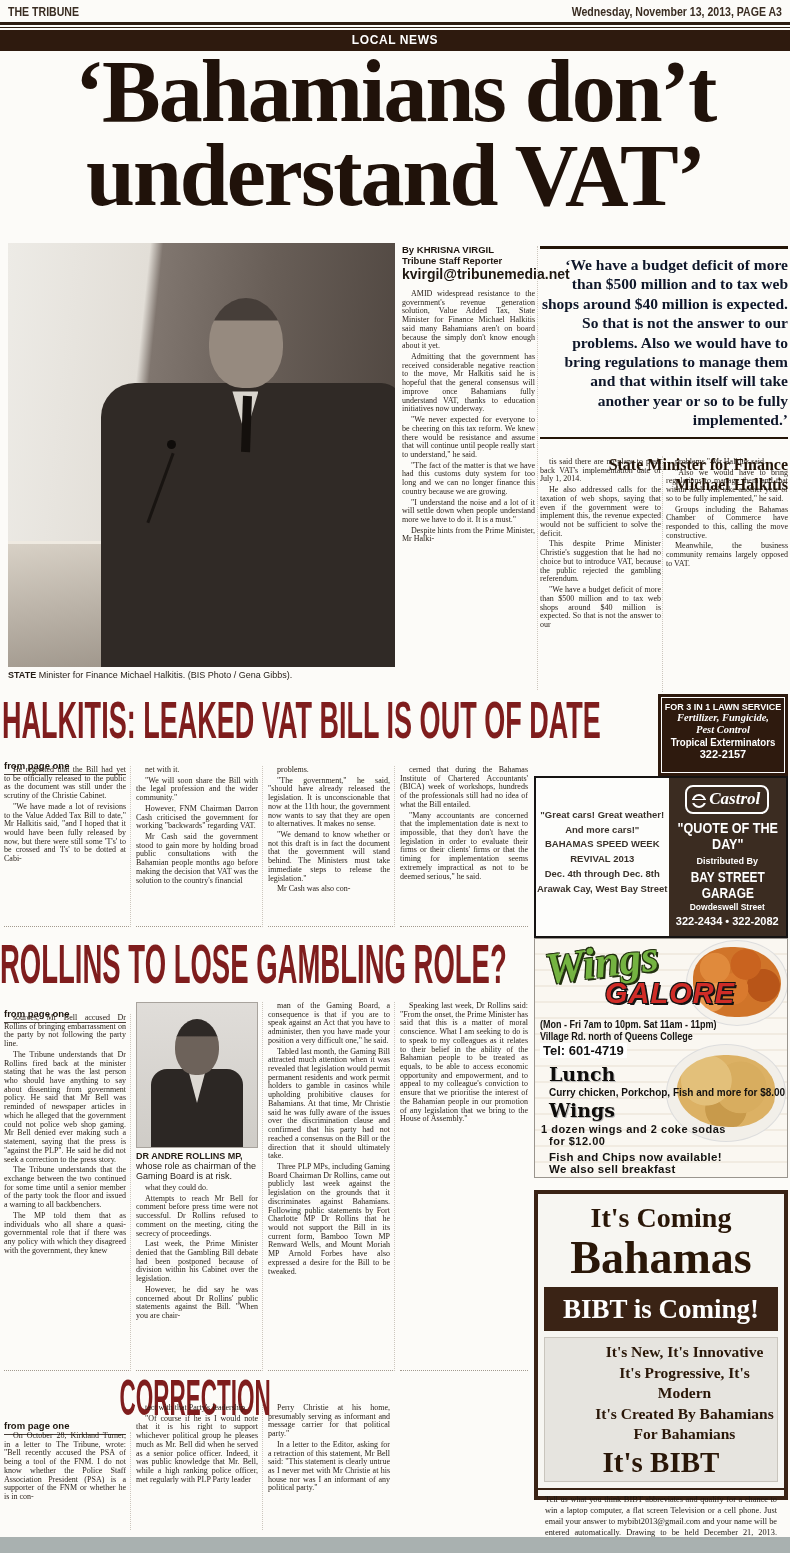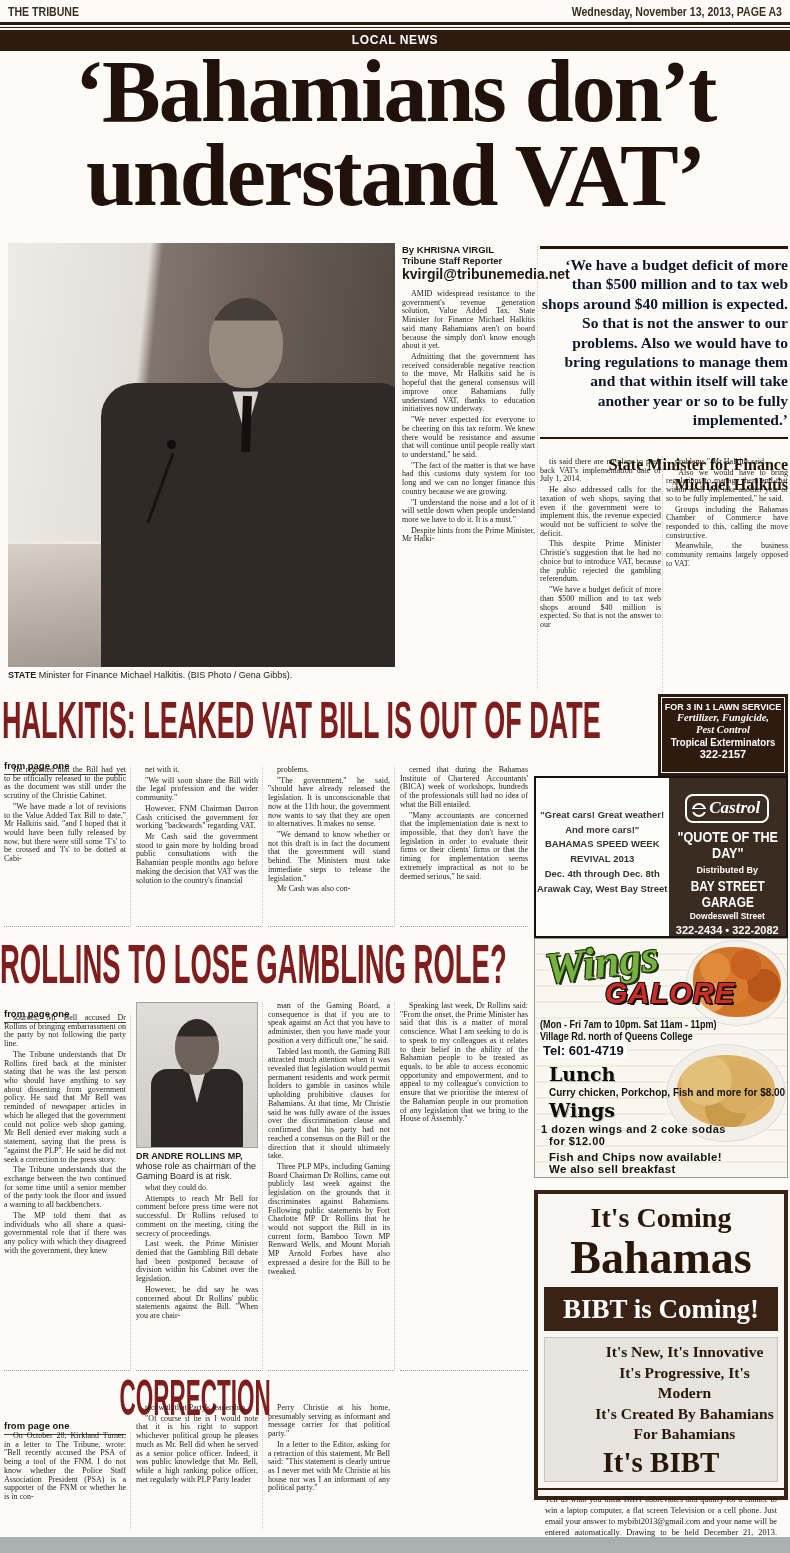--- a/index.html
+++ b/index.html
@@ -73,21 +73,21 @@
   .lawn-in{border:1px solid #fff;height:100%;box-sizing:border-box;text-align:center;color:#fff;padding-top:4px;}
   .lawn-l1{font-family:"Liberation Sans",sans-serif;font-weight:bold;font-size:9px;}
   .lawn-it{font-style:italic;font-weight:bold;font-size:10.5px;line-height:1.15;}
   .lawn-l4{font-family:"Liberation Sans",sans-serif;font-weight:bold;font-size:10.5px;transform:scaleX(.92);}
   .lawn-l5{font-family:"Liberation Sans",sans-serif;font-weight:bold;font-size:11px;}
 
   
   .cast{left:534px;top:776px;width:254px;height:162px;border:2px solid #151312;box-sizing:border-box;display:flex;}
   .cast-left{width:53%;background:#fdfdfb;text-align:center;padding-top:30px;
              font-family:"Liberation Sans",sans-serif;font-weight:bold;font-size:9.5px;line-height:1.55;color:#3b332b;}
-  .cast-right{flex:1;background:#3b2c21;color:#fff;text-align:center;padding-top:16px;}
+  .cast-right{flex:1;background:#3b2c21;color:#fff;text-align:center;padding-top:7px;}
   .castrol-logo{display:inline-block;border:2px solid #fff;border-radius:8px;padding:2px 7px 3px 22px;
                 font-style:italic;font-weight:bold;font-size:17px;position:relative;}
   .cast-circle{position:absolute;left:5px;top:7px;width:10px;height:10px;border:2px solid #fff;border-radius:50%;}
   .cast-circle::after{content:"";position:absolute;left:-2px;top:3px;width:14px;height:3px;background:#3b2c21;border-top:1px solid #fff;}
   .cast-q{font-family:"Liberation Sans",sans-serif;font-weight:bold;font-size:14px;margin-top:6px;transform:scaleX(.9);}
   .cast-dist{font-family:"Liberation Sans",sans-serif;font-weight:bold;font-size:9px;margin-top:4px;}
   .cast-gar{font-family:"Liberation Sans",sans-serif;font-weight:bold;font-size:14px;margin-top:3px;transform:scaleX(.85);}
   .cast-str{font-family:"Liberation Sans",sans-serif;font-weight:bold;font-size:8.5px;margin-top:1px;}
   .cast-ph{font-family:"Liberation Sans",sans-serif;font-weight:bold;font-size:11px;margin-top:3px;}
 

